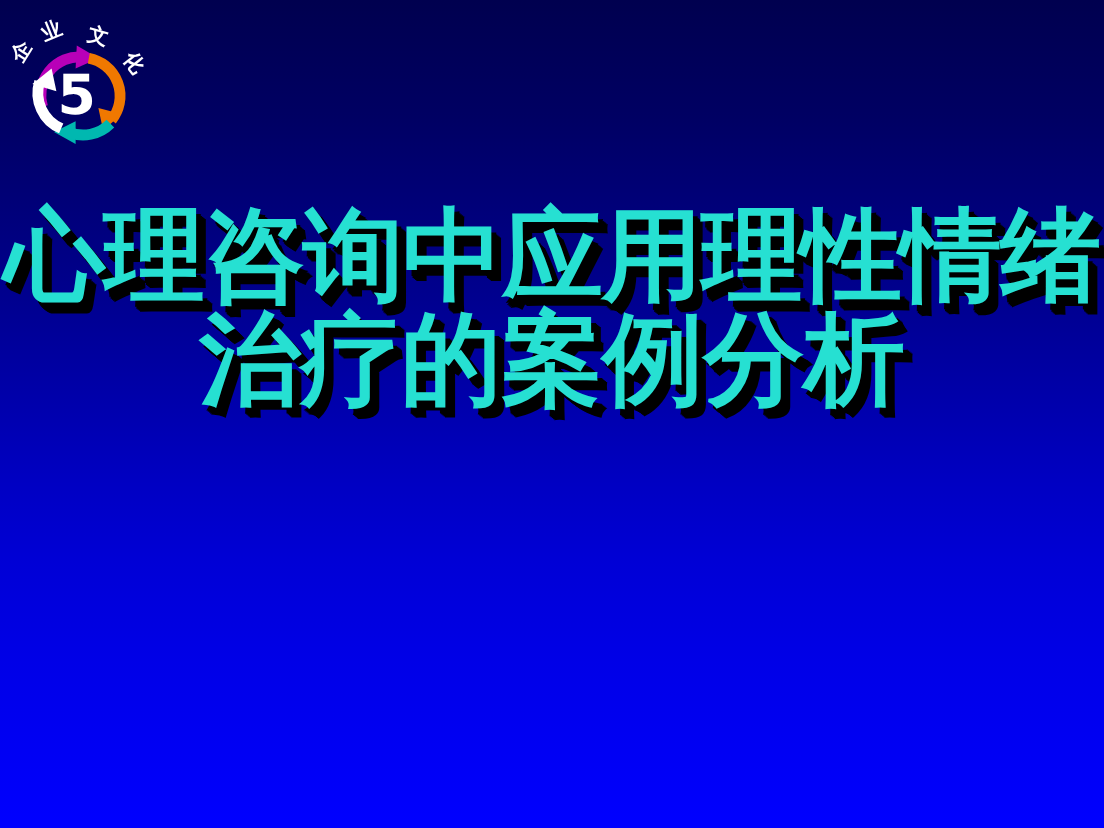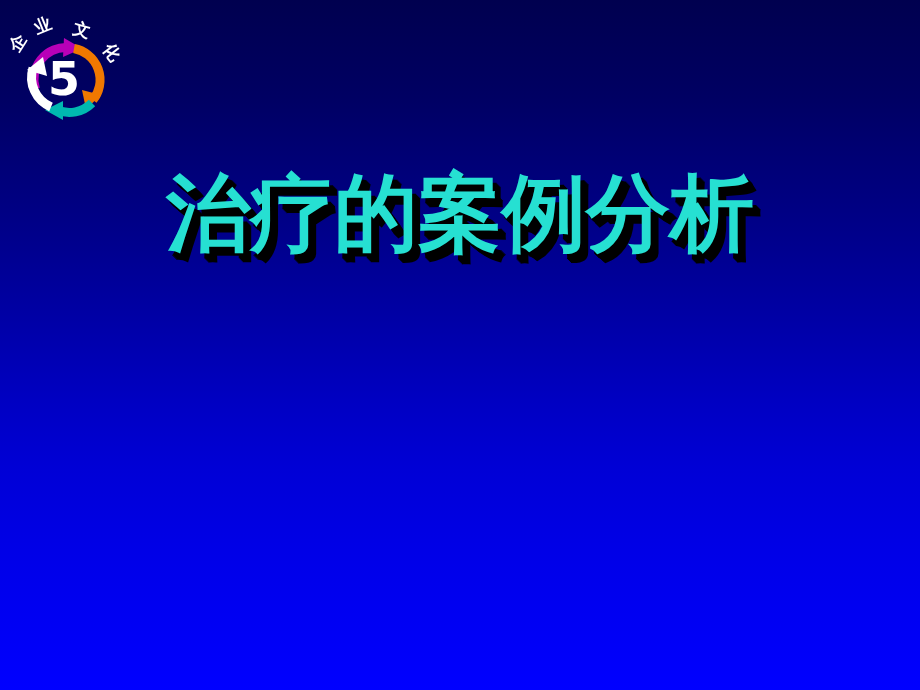--- a/index.html
+++ b/index.html
@@ -121,16 +121,17 @@
       <g>
         <path d="M 49 103 A 32 32 0 0 1 31 64" fill="none" stroke="#ffffff" stroke-width="9" stroke-linecap="butt"></path>
         <polygon points="25,66 41,53 45,72" fill="#ffffff"></polygon>
       </g>
 
       <text id="logo-number" x="62" y="91" fill="#ffffff" text-anchor="middle" font-family="DejaVu Sans, sans-serif" font-size="46" font-weight="700">5</text>
     </svg>
   </div>
 
   <div id="title-block">
+    <span id="title-line-1" class="title-line">心理咨询中应用理性情绪</span>
     <span id="title-line-2" class="title-line">治疗的案例分析</span>
   </div>
 
 </div>
 
 </body></html>

